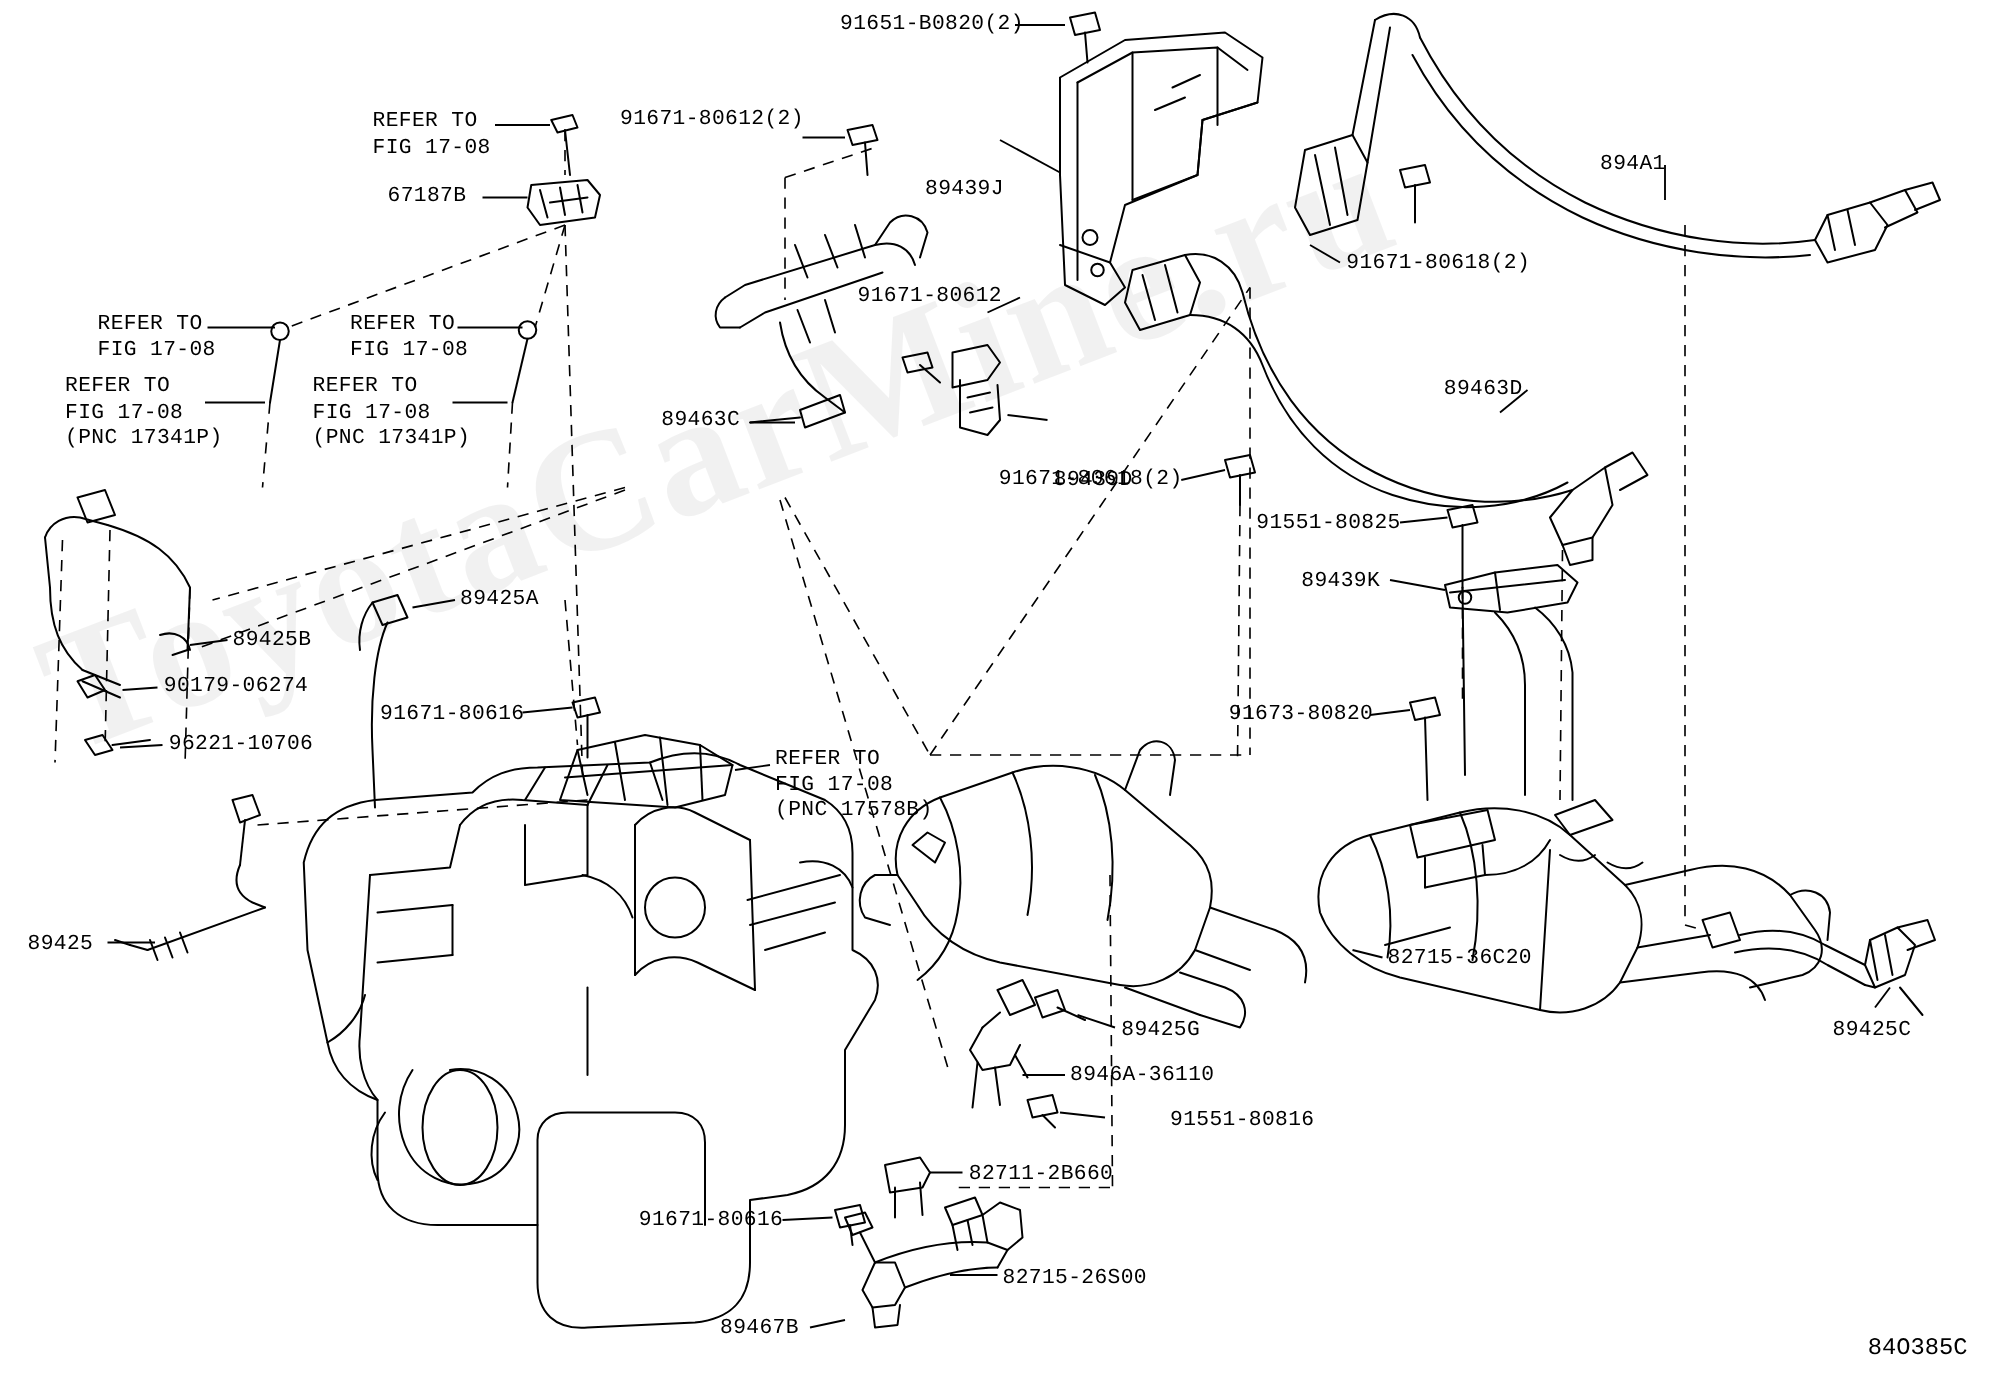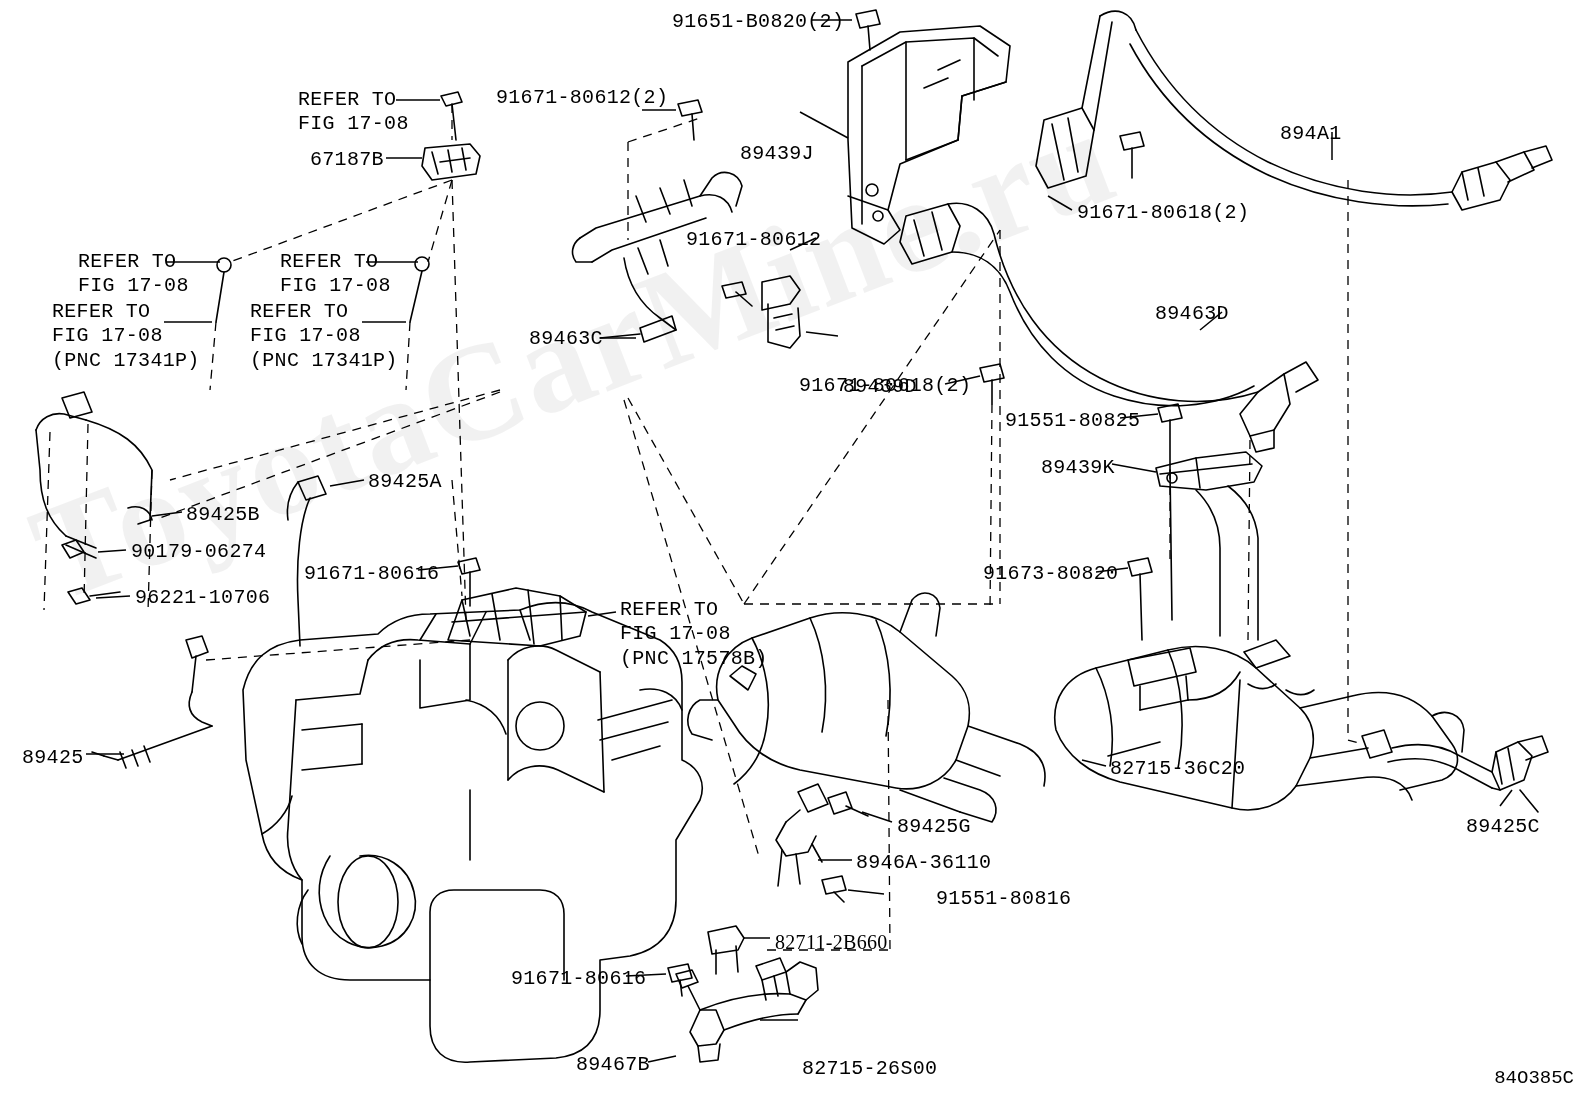--- a/index.html
+++ b/index.html
@@ -42,21 +42,21 @@
     position: absolute;
     left: 0; top: 0;
     width: 1592px;
     height: 1099px;
     z-index: 2;
   }
   
   .label {
     position: absolute;
     font-family: "Liberation Mono", "DejaVu Sans Mono", monospace;
-    font-size: 20px;
+    font-size: 17px;
     color: #000000;
     white-space: pre;
     line-height: 1.22;
     z-index: 4;
     letter-spacing: 0.3px;
   }
   .figcode {
     position: absolute;
     right: 18px;
     bottom: 10px;
@@ -397,23 +397,23 @@
   <div class="label" style="left:135px;  top:586px;">96221-10706</div>
   <div class="label" style="left:620px;  top:598px;">REFER TO
 FIG 17-08
 (PNC 17578B)</div>
   <div class="label" style="left:22px;   top:746px;">89425</div>
   <div class="label" style="left:1110px; top:757px;">82715-36C20</div>
   <div class="label" style="left:897px;  top:815px;">89425G</div>
   <div class="label" style="left:1466px; top:815px;">89425C</div>
   <div class="label" style="left:856px;  top:851px;">8946A-36110</div>
   <div class="label" style="left:888px;  top:887px;padding-left:48px;">91551-80816</div>
-  <div class="label" style="left:775px;  top:930px;font-family:Liberation Serif, serif;">82711-2B660</div>
+  <div class="label" style="left:775px;  top:930px;">82711-2B660</div>
   <div class="label" style="left:511px;  top:967px;">91671-80616</div>
-  <div class="label" style="left:802px;  top:1013px;margin-top:44px;">82715-26S00</div>
+  <div class="label" style="left:802px;  top:1013px;">82715-26S00</div>
   <div class="label" style="left:576px;  top:1053px;">89467B</div>
 
   <svg style="position:absolute;left:0;top:0;width:1592px;height:1099px;z-index:3;pointer-events:none;" viewBox="0 0 1592 1099" xmlns="http://www.w3.org/2000/svg">
     <g stroke="#000" stroke-width="1.5" fill="none">
       <path d="M812,20 L852,20"></path>
       <path d="M396,100 L440,100"></path>
       <path d="M642,110 L676,110"></path>
       <path d="M800,112 L848,138"></path>
       <path d="M1332,132 L1332,160"></path>
       <path d="M386,158 L422,158"></path>

